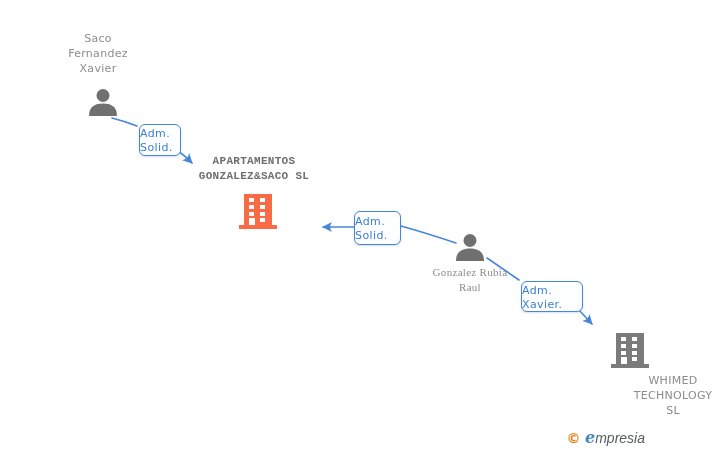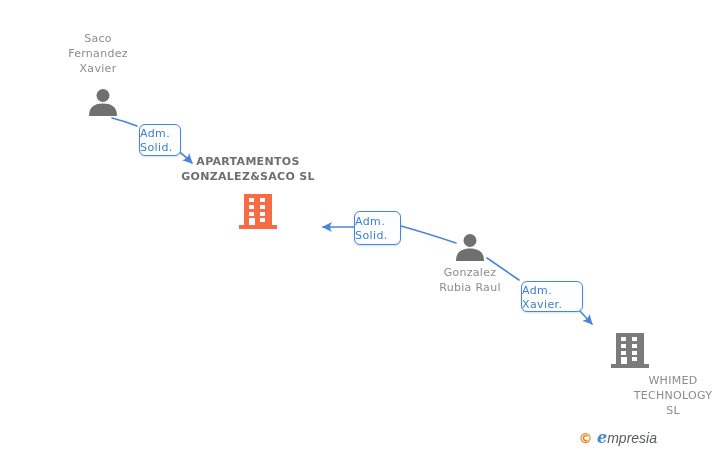--- a/index.html
+++ b/index.html
@@ -3,21 +3,21 @@
 <meta charset="utf-8">
 <style>
   html, body { margin: 0; padding: 0; }
   body {
     width: 728px; height: 450px;
     background: #ffffff;
     font-family: "DejaVu Sans", "Liberation Sans", sans-serif;
     position: relative;
     overflow: hidden;
   }
-  #canvas { position: absolute; inset: 0; width: 648px; height: 450px; padding-left: 12px; }
+  #canvas { position: absolute; inset: 0; width: 648px; height: 450px; }
 
   #connectors { position: absolute; left: 0; top: 0; pointer-events: none; }
 
   .node-label {
     position: absolute;
     text-align: center;
     font-size: 11px;
     line-height: 15px;
     color: var(--name-text-gray, #8c8c8c);
     letter-spacing: 0.3px;
@@ -47,25 +47,25 @@
     text-align: left;
     letter-spacing: 0.4px;
     padding-top: 2px;
     box-shadow: 0 1px 2px rgba(74,134,216,0.25);
   }
 
   
   #name-person-1   { left: 63px;  top: 31px;  width: 70px;  }
   #icon-person-1   { left: 88px;  top: 89px;  width: 30px;  height: 27px; }
   #edge-label-1    { left: 139px; top: 124px; width: 42px;  height: 32px; }
-  #name-company-1  { left: 172px; top: 154px; width: 152px; }
+  #name-company-1  { left: 178px; top: 154px; width: 152px; font-family: Liberation Mono, monospace; }
   #icon-company-1  { left: 239px; top: 194px; width: 38px;  height: 36px; }
   #edge-label-2    { left: 354px; top: 211px; width: 47px;  height: 34px; padding-top: 3px; }
   #icon-person-2   { left: 455px; top: 234px; width: 30px;  height: 27px; }
-  #name-person-2   { left: 430px; top: 265px; width: 80px;  }
+  #name-person-2   { left: 430px; top: 265px; width: 80px; font-family: Liberation Serif, serif;  }
   #edge-label-3    { left: 521px; top: 281px; width: 62px;  height: 31px; }
   #icon-company-2  { left: 611px; top: 333px; width: 38px;  height: 36px; }
   #name-company-2  { left: 584px; top: 373px; width: 90px; margin-left: 44px;  }
 
   #brand-footer {
     position: absolute;
     right: 3px; bottom: 3px;
     font-size: 14px;
     cursor: pointer;
     white-space: nowrap;

